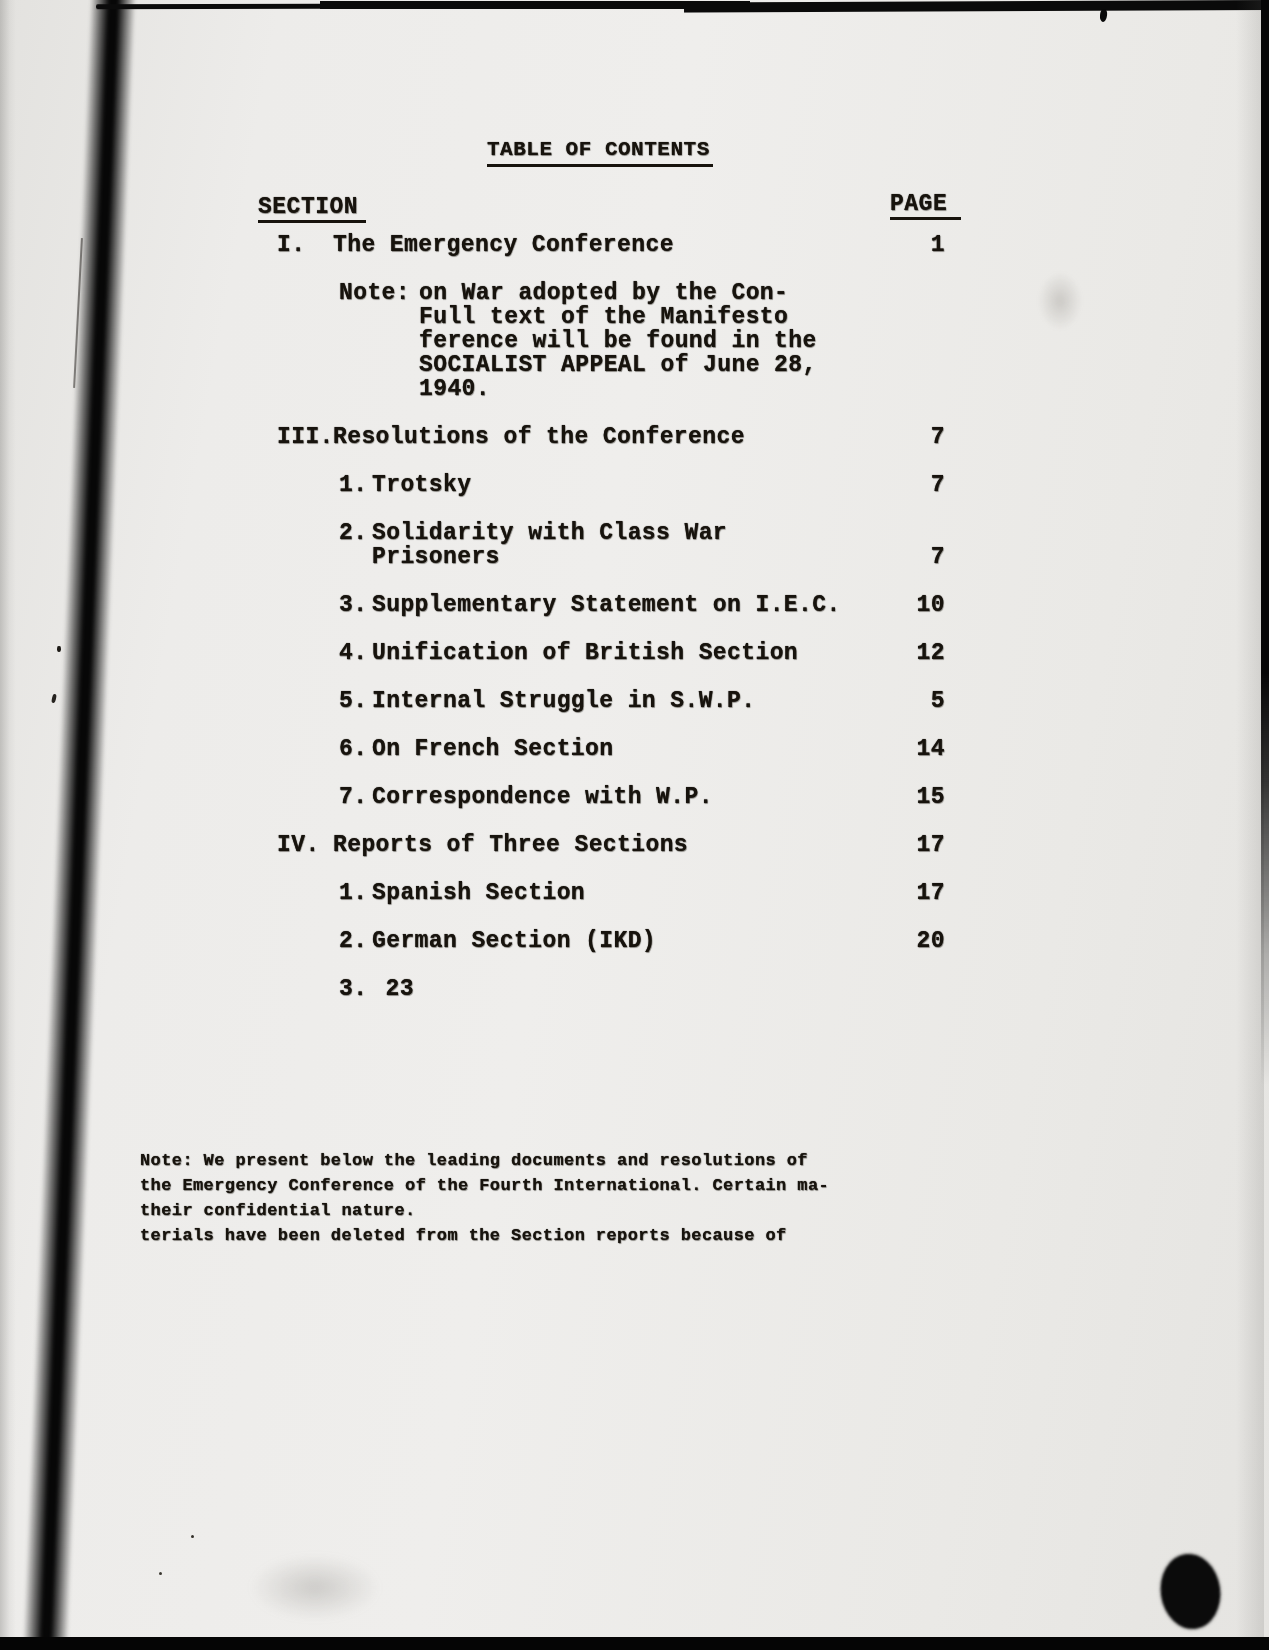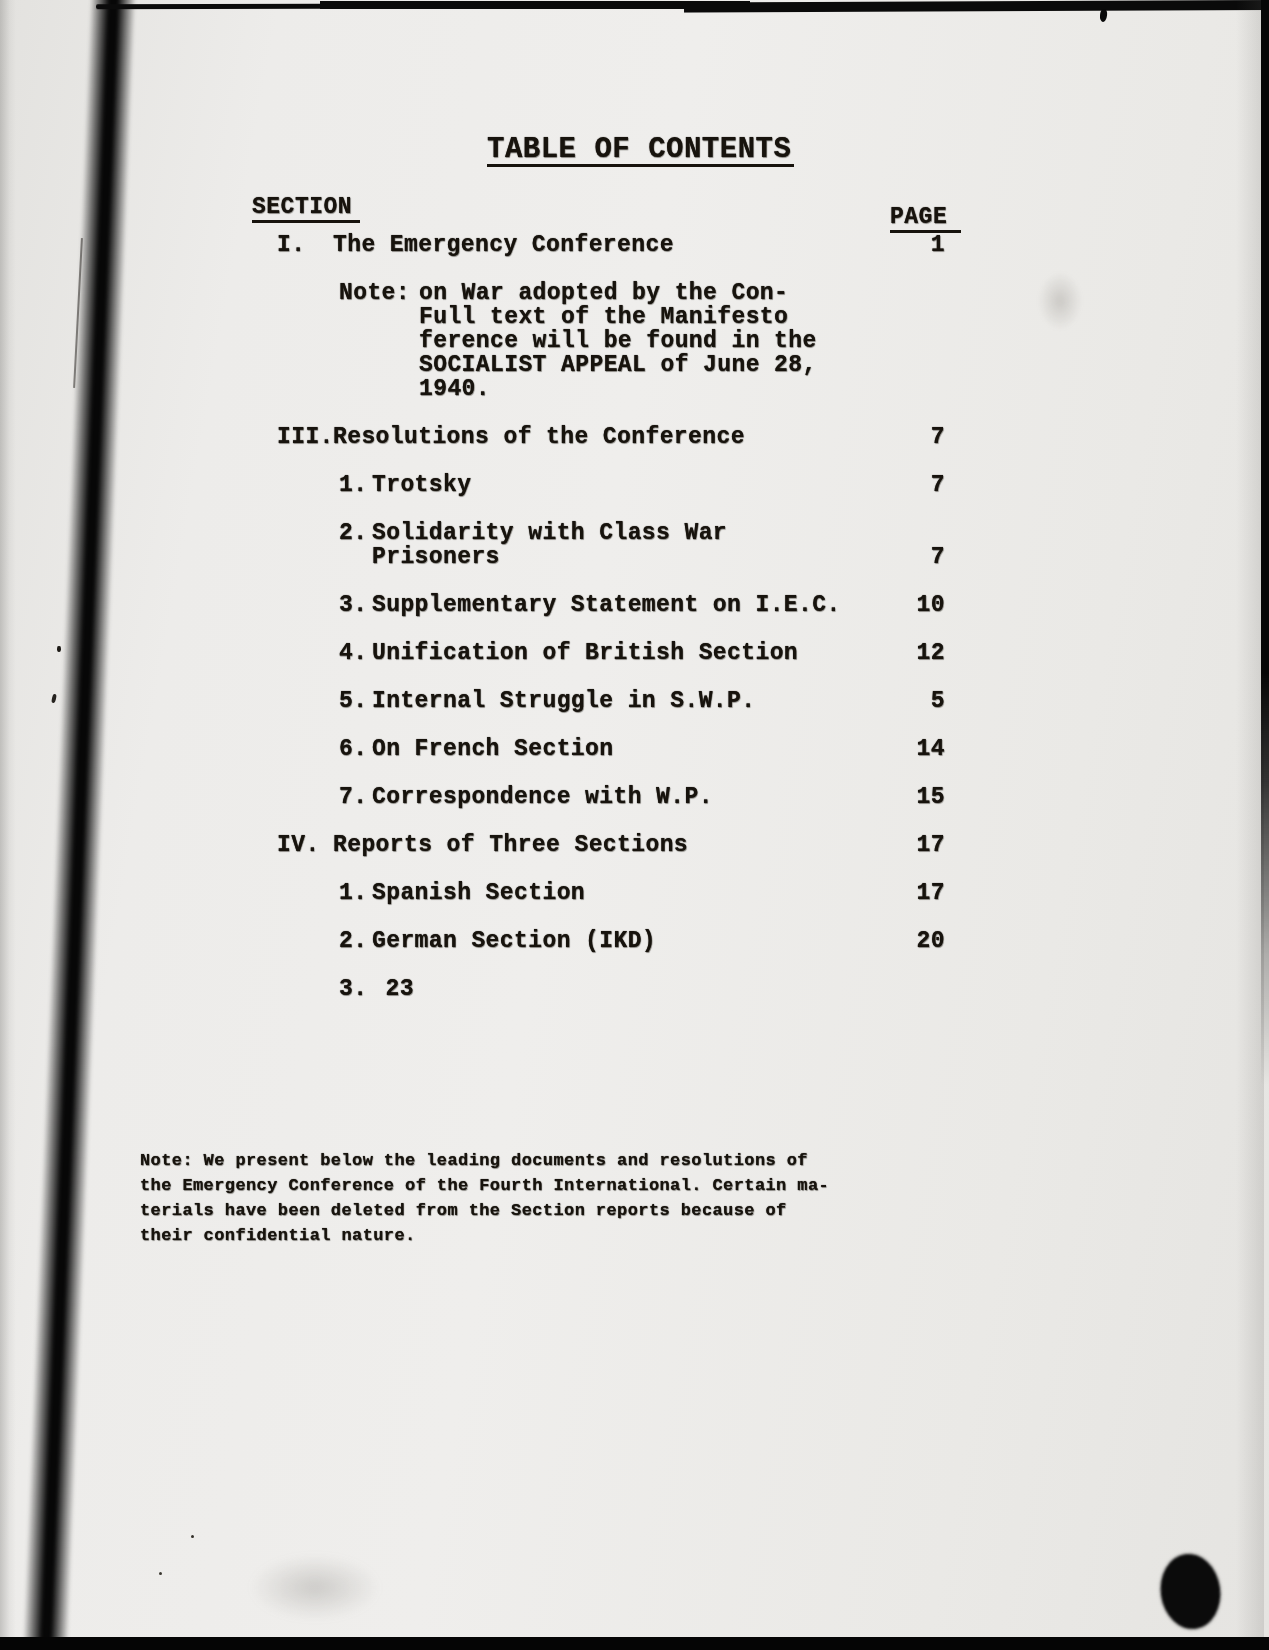--- a/index.html
+++ b/index.html
@@ -10,32 +10,32 @@
     background:linear-gradient(100deg,#e3e2df 0%,#edecea 18%,#efeeec 45%,#eae9e6 78%,#e5e4e1 100%);
     font-family:"Liberation Mono","DejaVu Sans Mono",monospace;
     font-weight:700;
     color:#17130d;
   }
   .ink{ text-shadow:0 0 1px rgba(23,19,13,.85), .6px .6px .8px rgba(23,19,13,.4); }
 
   
   #doc-title{
     position:absolute;left:487px;top:138px;
-    font-size:29px;letter-spacing:.5px;line-height:24px;
+    font-size:21px;letter-spacing:.5px;line-height:24px;
     border-bottom:3px solid #17130d;padding:0 3px 2px 0;
   }
   #section-header{
-    position:absolute;left:252px;top:195px;
+    position:absolute;left:258px;top:195px;
     font-size:23px;letter-spacing:.5px;line-height:24px;
     border-bottom:3px solid #17130d;padding:0 8px 1px 0;
   }
   #page-header{
     position:absolute;left:890px;top:192px;
     font-size:23px;letter-spacing:.5px;line-height:24px;
-    border-bottom:3px solid #17130d;padding:0 14px 1px 0;margin-top:13px;
+    border-bottom:3px solid #17130d;padding:0 14px 1px 0;
   }
   #toc{
     position:absolute;left:277px;top:233px;width:668px;
     font-size:23px;line-height:24px;letter-spacing:.4px;
   }
   .row{display:flex;align-items:flex-start;margin-top:24px;}
   .row:first-child{margin-top:0;}
   .marker{flex:none;width:56px;white-space:pre;}
   .row.level2 .marker{margin-left:53px;width:89px;text-align:center;}
   .row.level3 .marker{margin-left:62px;width:33px;}
@@ -231,17 +231,17 @@
       </div>
       <div class="row level3">
         <span class="marker">3.</span>
         <span class="page">23</span>
       </div>
     </div>
 
   <div id="footnote" class="ink">
     <div>Note: We present below the leading documents and resolutions of</div>
     <div>the Emergency Conference of the Fourth International. Certain ma-</div>
+    <div>their confidential nature.</div>
     <div>terials have been deleted from the Section reports because of</div>
-    <div>their confidential nature.</div>
   </div>
 
 </div>
 
 </body></html>

